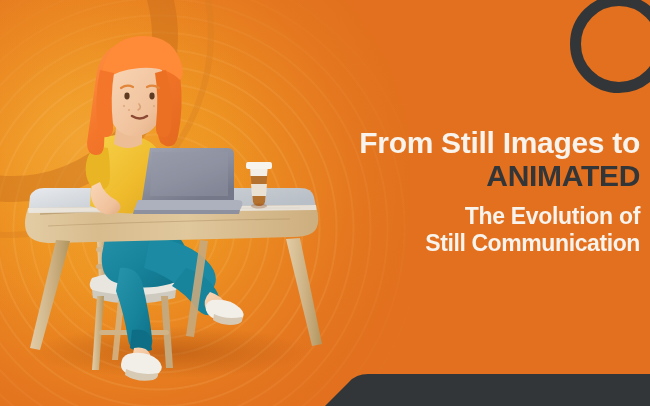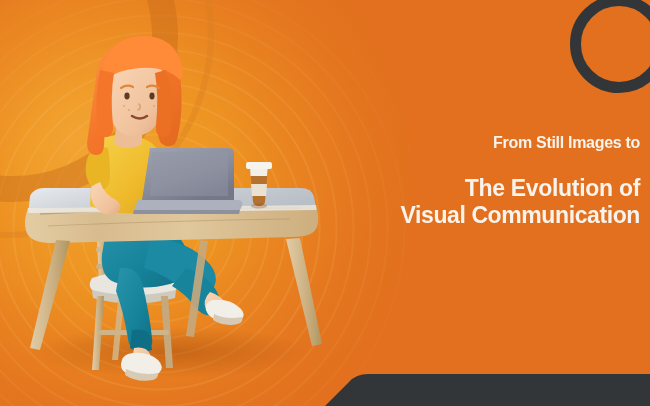--- a/index.html
+++ b/index.html
@@ -57,36 +57,36 @@
     pointer-events:none;
   }
   
   .scene{position:absolute;left:0;top:0;width:340px;height:406px;}
   
   .copy{
     position:absolute;right:10px;top:130px;width:300px;
     text-align:right;
   }
   .l1{
-    font-size:16px;font-weight:700;color:#F8F3EC;
+    font-size:30px;font-weight:700;color:#F8F3EC;
     letter-spacing:-0.3px;line-height:26px;white-space:nowrap;
   }
   .l2{
     font-size:30px;font-weight:800;color:#333639;
     letter-spacing:-0.3px;line-height:33px;white-space:nowrap;
     margin-top:3px;
   }
   .l3{
     font-size:30px;font-weight:800;color:#333639;
     letter-spacing:-0.3px;line-height:33px;white-space:nowrap;
   }
   .l4{
     font-size:23px;font-weight:700;color:#F8F3EC;
     letter-spacing:-0.3px;line-height:27px;white-space:nowrap;
-    margin-top:19px;
+    margin-top:11px;
   }
   .l5{
     font-size:23px;font-weight:700;color:#F8F3EC;
     letter-spacing:-0.4px;line-height:27px;white-space:nowrap;
   }
 </style>
 </head>
 <body>
 
 <div id="banner">
@@ -255,17 +255,18 @@
       <ellipse cx="259" cy="206" rx="8" ry="2.5" fill="rgba(140,70,20,.3)"></ellipse>
     </g>
   </svg>
 
   <svg class="dark-bar" viewBox="0 0 650 406">
     <path d="M650 374 L368 374 q-12 0 -19 8 L325 406 L650 406 Z" fill="#333639"></path>
   </svg>
 
   <div class="copy">
     <div class="l1">From Still Images to</div>
+    <div class="l2">ANIMATED</div>
     <div class="l4">The Evolution of</div>
-    <div class="l5">Visual Communication</div>
+    <div class="l5">Still Communication</div>
   </div>
 
 </div>
 
 </body></html>

